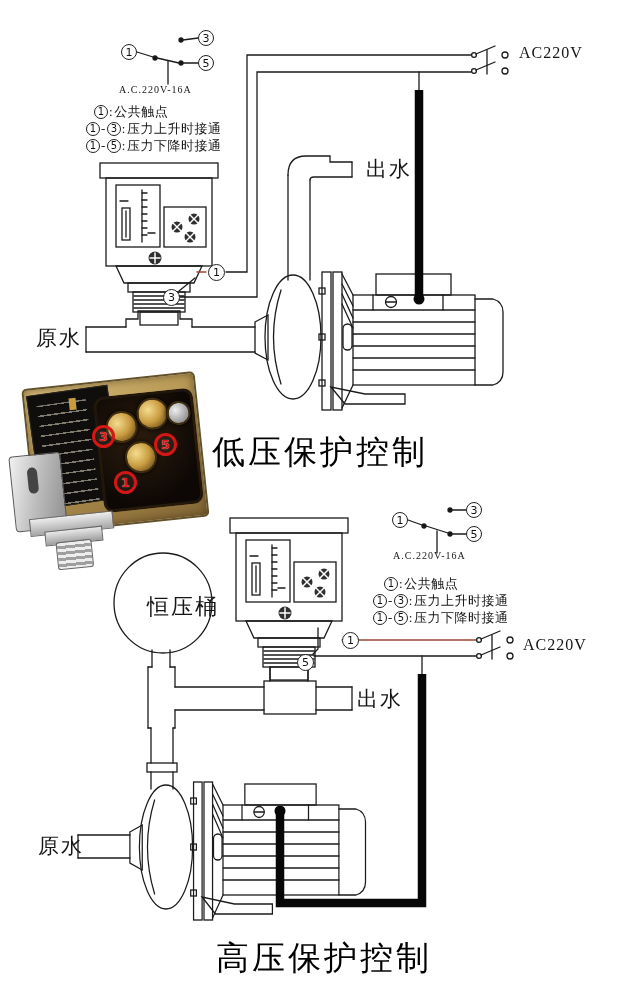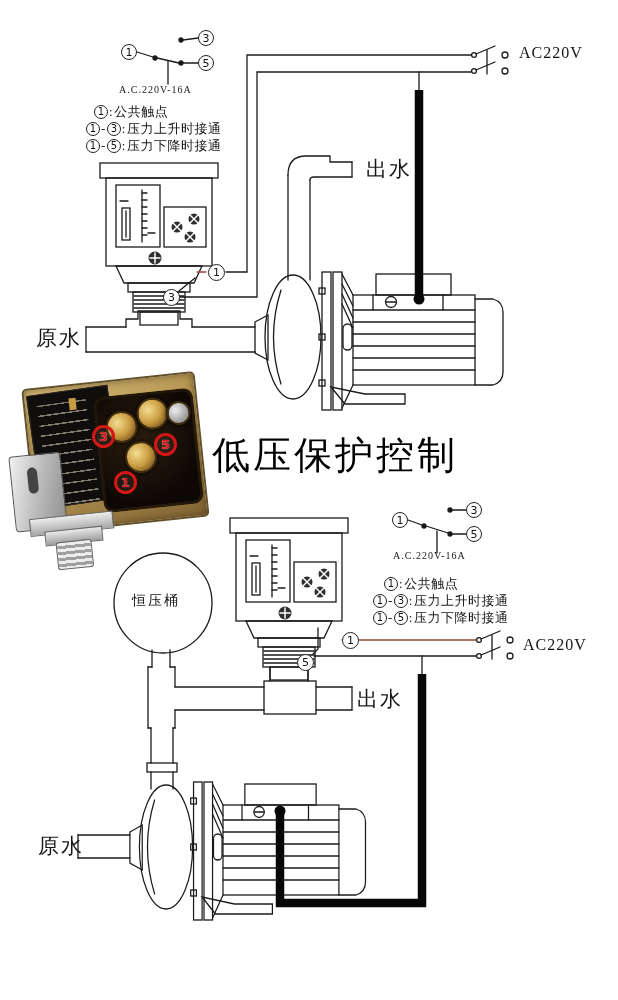--- a/index.html
+++ b/index.html
@@ -4,24 +4,24 @@
 <style>
   html,body { margin:0; padding:0; background:#fff; }
   #canvas {
     position:relative; width:618px; height:1000px; background:#ffffff;
     font-family:"Liberation Serif","DejaVu Serif",serif; overflow:hidden;
   }
   #art { position:absolute; left:0; top:0; width:618px; height:1000px; }
 
   .lbl { position:absolute; color:#151515; white-space:nowrap; }
   .big   { font-size:21px; letter-spacing:2px; }
-  .title { font-size:38px; letter-spacing:3px; color:#000; }
+  .title { font-size:33px; letter-spacing:3px; color:#000; }
   .ac    { font-size:16px; letter-spacing:1px; }
   .rating{ font-size:10px; letter-spacing:1px; font-family:"Liberation Serif",serif; }
-  .tank-lbl { font-size:14px; letter-spacing:2px; }
+  .tank-lbl { font-size:22px; letter-spacing:2px;margin-left:15px; }
 
   .lrow { position:absolute; display:flex; align-items:center; gap:1px;
           font-size:13px; color:#151515; white-space:nowrap; }
   .lrow .txt { letter-spacing:0.5px; }
 
   .circ { box-sizing:border-box; display:inline-flex; align-items:center; justify-content:center;
           border:1.2px solid #222; border-radius:50%; background:#fff; color:#111;
           font-family:"DejaVu Sans",sans-serif; }
   .c14 { width:14px; height:14px; font-size:10px; line-height:1; }
   .abs { position:absolute; }
@@ -355,14 +355,15 @@
   </div>
 
   <div class="lbl tank-lbl" style="left:132px;top:592px">恒压桶</div>
   <div class="lbl ac" style="left:523px;top:636px">AC220V</div>
   <div class="lbl big" style="left:357px;top:685px">出水</div>
   <div class="lbl big" style="left:38px;top:832px">原水</div>
 
   <span class="circ c17 abs" style="left:342px;top:632px">1</span>
   <span class="circ c17 abs" style="left:297px;top:654px">5</span>
 
+  <div class="lbl title" style="left:216px;top:936px">高压保护控制</div>
 
 </div>
 
 </body></html>

